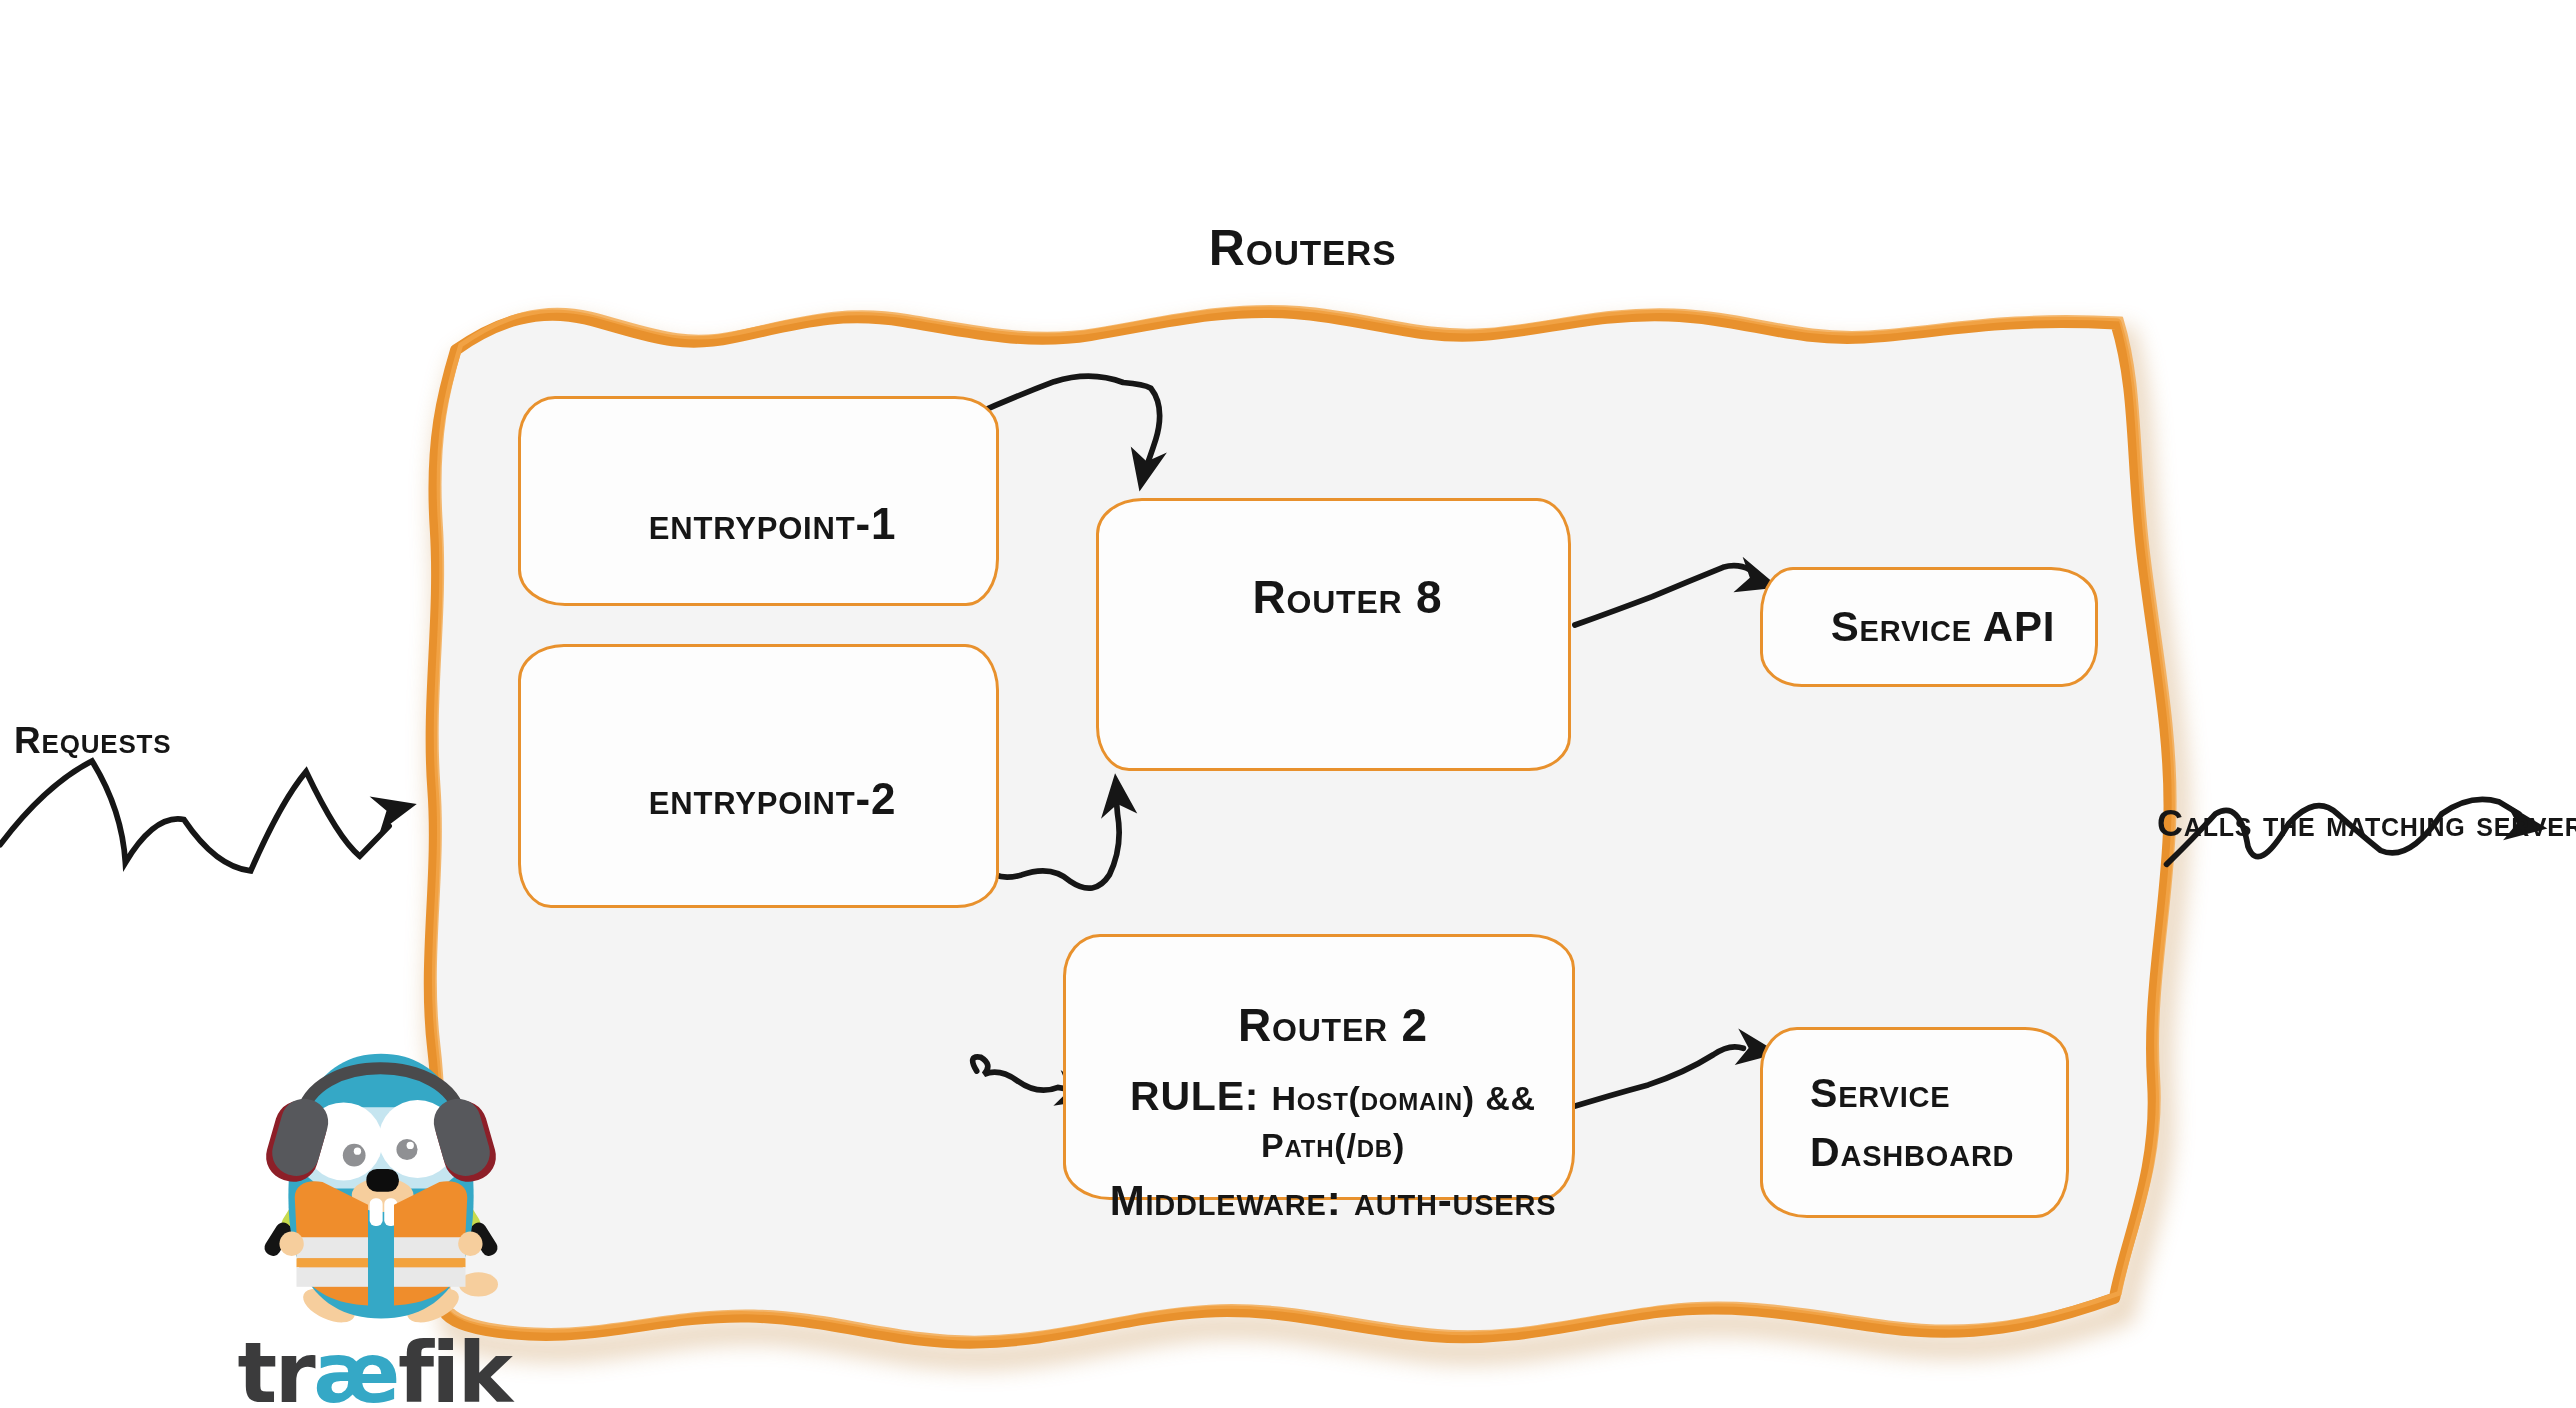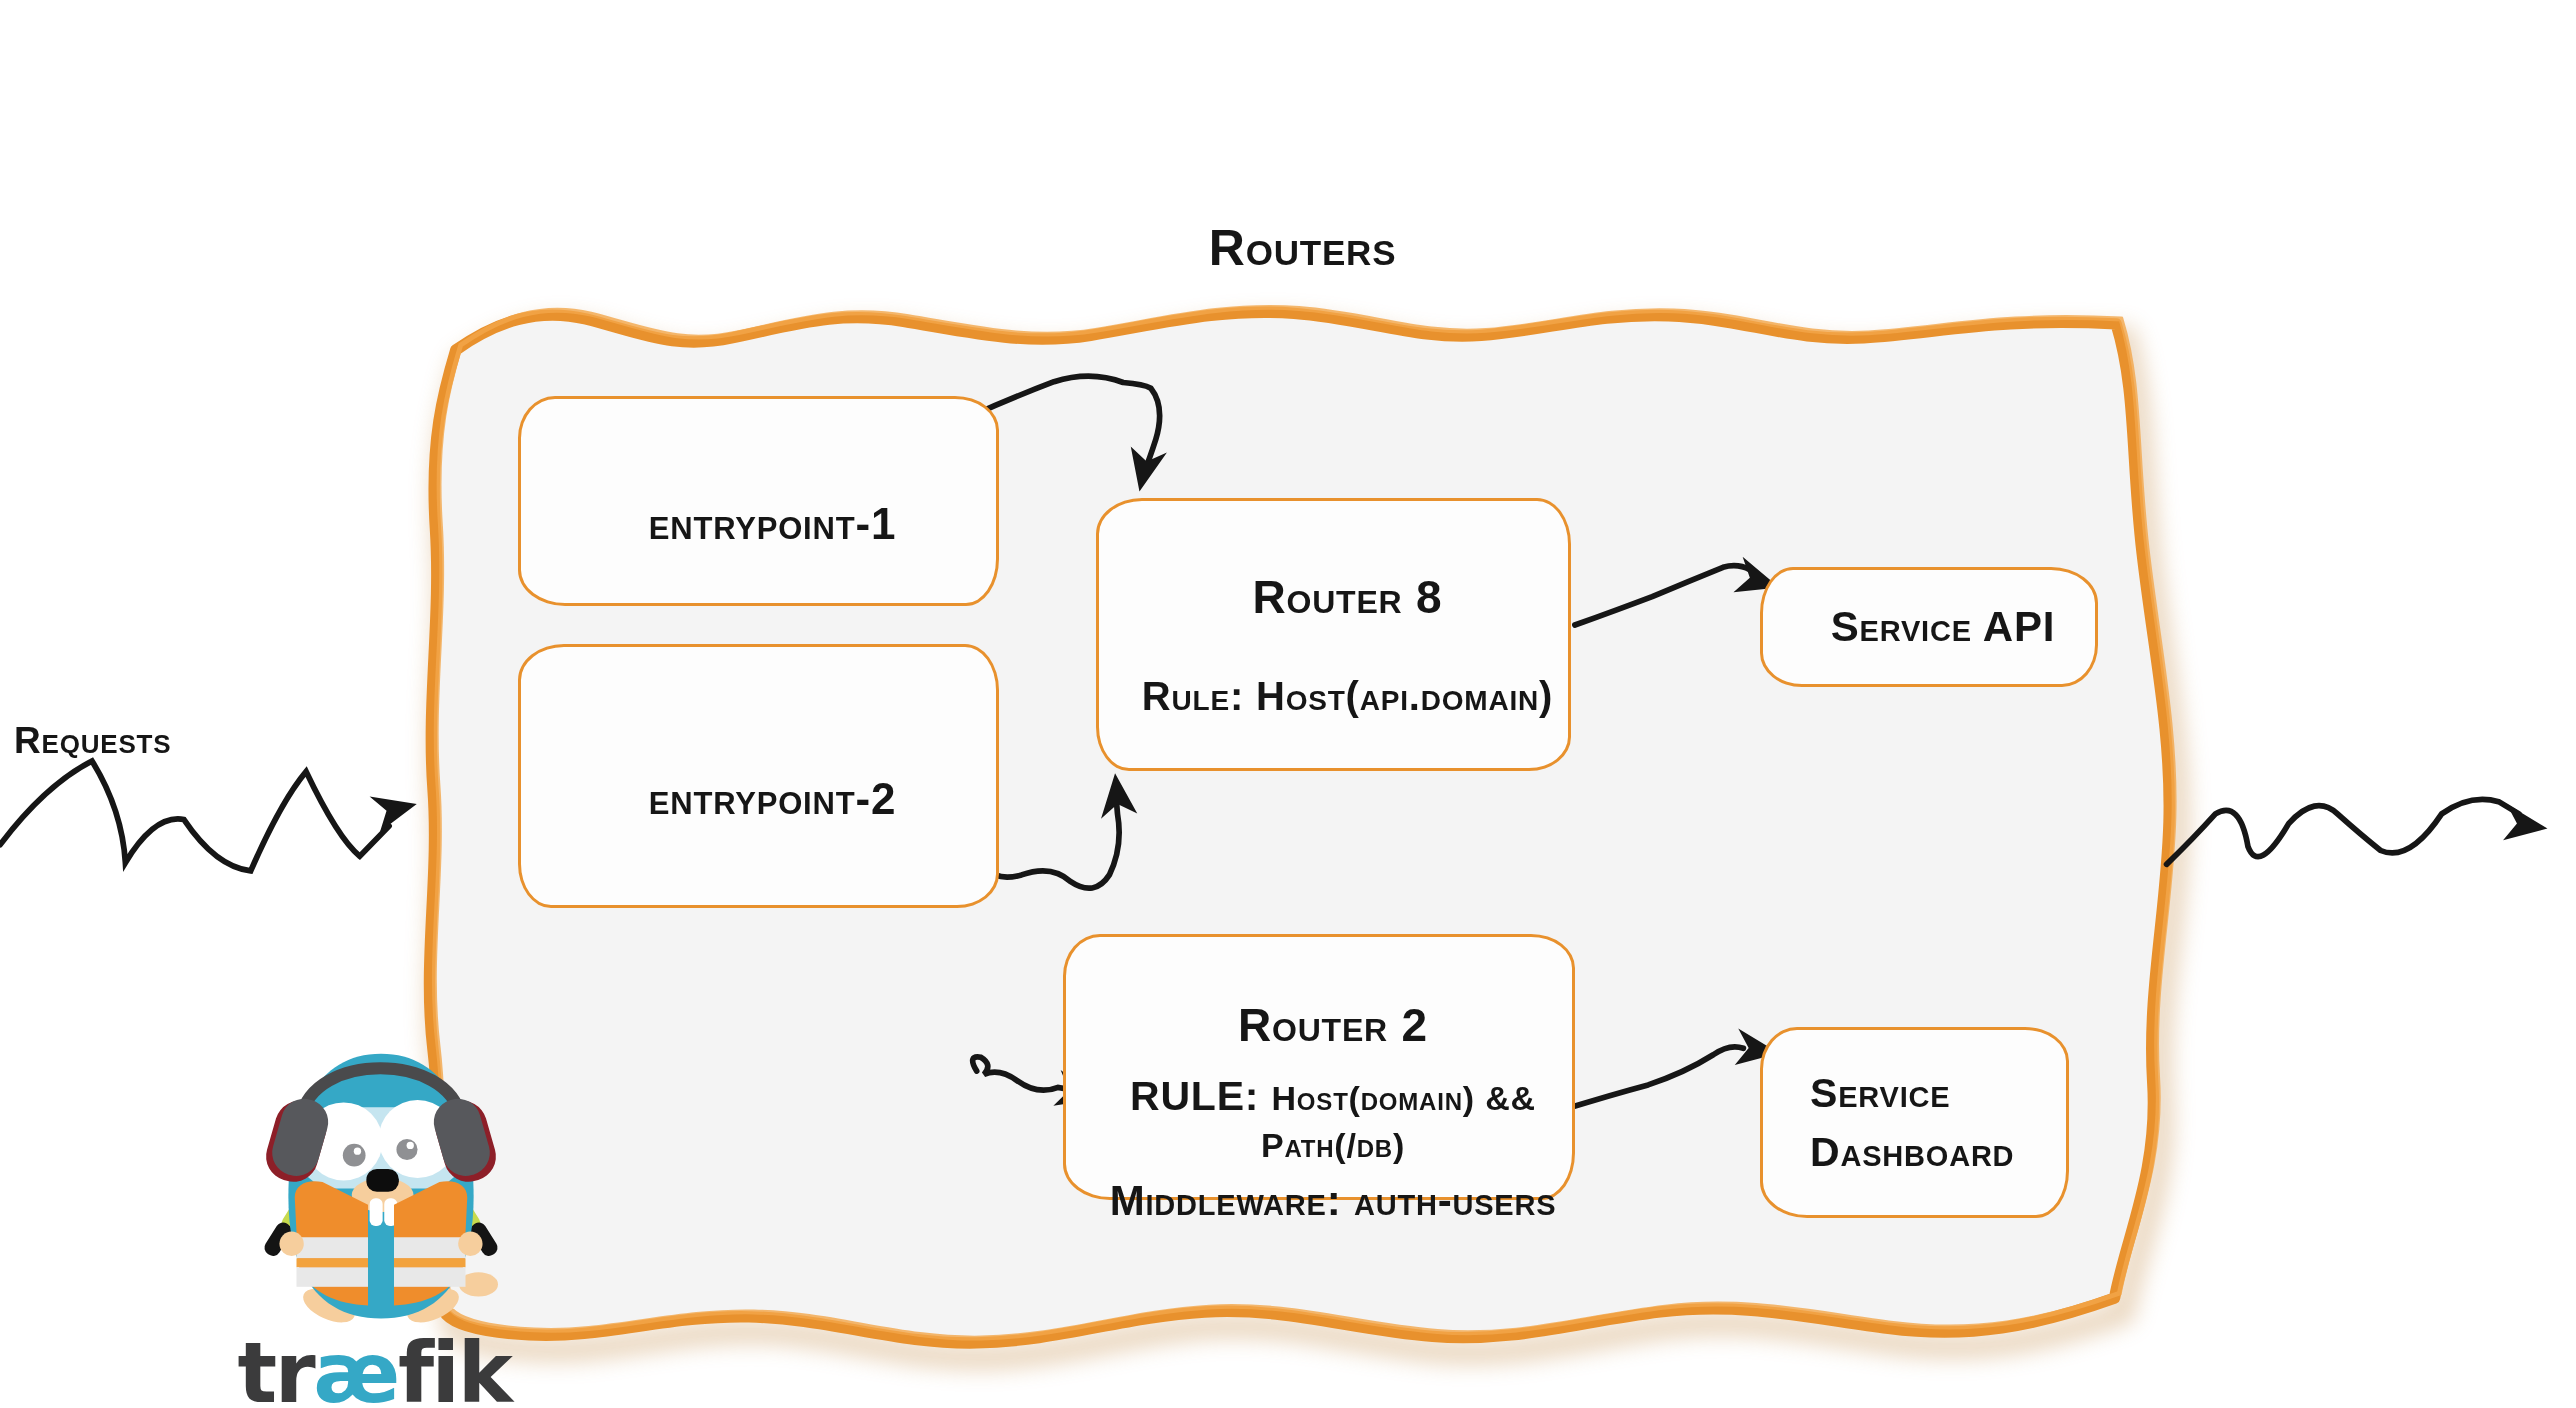--- a/index.html
+++ b/index.html
@@ -133,24 +133,20 @@
 
   <div class="node wob-a" id="ep1">
     <span class="hand ep-label">entrypoint-1</span>
   </div>
   <div class="node wob-b" id="ep2">
     <span class="hand ep-label">entrypoint-2</span>
   </div>
 
   <div class="node wob-b" id="router1">
     <span class="hand router-title">Router 8</span>
-    <span class="hand rule-line">
-      <span>Rule:</span>
-      <span class="rule-value">Host(api.domain)</span>
-    </span>
   </div>
   <div class="node wob-a" id="router2">
     <span class="hand router-title">Router 2</span>
     <span class="hand rule-line">
       <span>RULE:</span>
       <span class="rule-value">Host(domain) &amp;&amp; Path(/db)</span>
     </span>
     <span class="hand mw-line">
       <span>Middleware:</span>
       <span>auth-users</span>
@@ -159,20 +155,21 @@
 
   <div class="node wob-c hand" id="svc-api">
     <span>Service API</span>
   </div>
   <div class="node wob-a hand" id="svc-dash">
     <span>Service</span>
     <span>Dashboard</span>
   </div>
 
   <div class="label hand requests-label">Requests</div>
+  <div class="label hand calls-label">Calls the matching server</div>
 
   <svg id="mascot" width="286" height="326" viewBox="0 0 352 400">
 
     <ellipse cx="296" cy="326" rx="24" ry="15" fill="#f6ce9d"></ellipse>
 
     <g>
       <ellipse cx="112" cy="352" rx="34" ry="17" fill="#f6ce9d" transform="rotate(24 112 352)"></ellipse>
       <ellipse cx="240" cy="352" rx="34" ry="17" fill="#f6ce9d" transform="rotate(-24 240 352)"></ellipse>
     </g>
 

